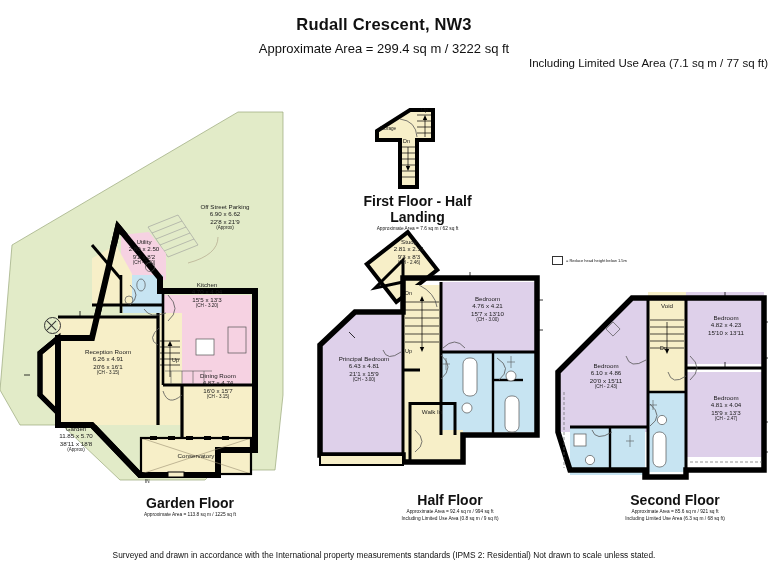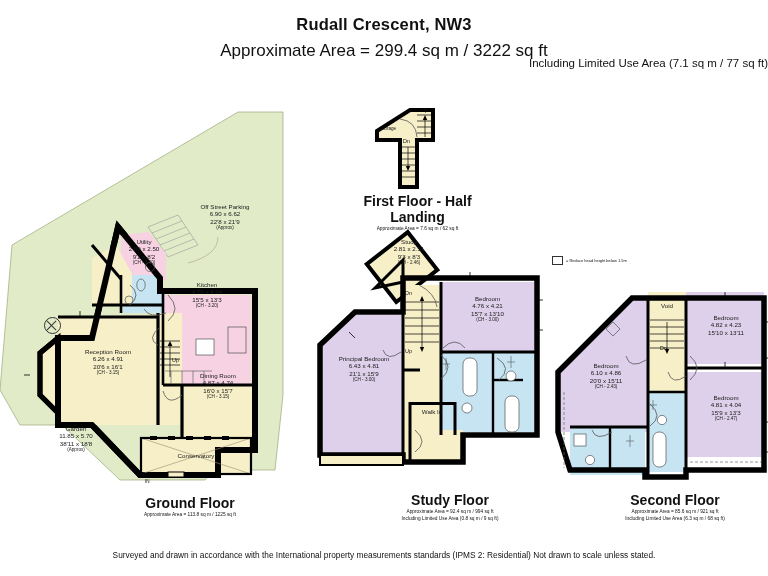--- a/index.html
+++ b/index.html
@@ -8,21 +8,21 @@
     font-family:"Liberation Sans", sans-serif;
     color:#111;overflow:hidden;position:relative;
   }
   .page{position:relative;width:768px;height:576px;}
 
   
   .title{
     position:absolute;top:15px;left:0;width:768px;text-align:center;
     font-size:16.5px;font-weight:bold;letter-spacing:.2px;
   }
-  .sub1{position:absolute;top:41px;left:0;width:768px;text-align:center;font-size:17px;}
+  .sub1{position:absolute;top:41px;left:0;width:768px;text-align:center;font-size:13px;}
   .sub2{position:absolute;top:57px;left:0;width:768px;text-align:right;font-size:11.5px;}
 
   
   .plan{position:absolute;}
   .rm{position:absolute;text-align:center;line-height:1.18;color:#1a1a1a;}
   .rm .n{font-size:6.2px;}
   .rm .m{font-size:6.2px;}
   .rm .f{font-size:6.2px;}
   .rm .c{font-size:4.6px;}
   .tiny{font-size:4.6px;}
@@ -204,21 +204,21 @@
       <div class="n">Conservatory</div>
     </div>
 
     <div class="updn" style="left:172px;top:262px;">Up</div>
     <div class="tiny" style="position:absolute;left:145px;top:384px;">IN</div>
 
     <div class="compass" style="left:44px;top:222px;"></div>
   </div>
 
   <div class="cap" style="left:90px;top:495px;width:200px;">
-    <div class="t">Ground Floor</div>
+    <div class="t">Garden Floor</div>
     <div class="s">Approximate Area = 113.8 sq m / 1225 sq ft</div>
   </div>
 
   <div class="plan" style="left:355px;top:105px;width:120px;height:85px;">
     <svg width="120" height="85" style="position:absolute;left:0;top:0;">
       <polygon points="22,26 55,5 78,5 78,35 62,35 62,82 45,82 45,35 22,35" fill="#f7efc8" stroke="#000" stroke-width="4" stroke-linejoin="miter"></polygon>
       <path d="M45,14 q16,2 17,18" fill="none" stroke="#555" stroke-width="0.8"></path>
       <g stroke="#000" stroke-width="0.7">
         <line x1="62" y1="10" x2="78" y2="10"></line>
           <line x1="62" y1="16" x2="78" y2="16"></line>
@@ -344,21 +344,21 @@
 
     <div class="rm" style="left:98px;top:178px;width:38px;line-height:1.25;">
       <div class="n" style="white-space:pre-line;">Walk In</div>
     </div>
 
     <div class="updn" style="position:absolute;left:90px;top:60px;">Dn</div>
     <div class="updn" style="position:absolute;left:90px;top:118px;">Up</div>
   </div>
 
   <div class="cap" style="left:350px;top:492px;width:200px;">
-    <div class="t">Study Floor</div>
+    <div class="t">Half Floor</div>
     <div class="s">Approximate Area = 92.4 sq m / 994 sq ft</div>
     <div class="s">Including Limited Use Area (0.8 sq m / 9 sq ft)</div>
   </div>
 
   <div class="legend" style="left:552px;top:256px;">
     <span class="box"></span>
     <span class="txt">= Reduce head height below 1.5m</span>
   </div>
 
   <div class="plan" style="left:550px;top:272px;width:218px;height:225px;">

